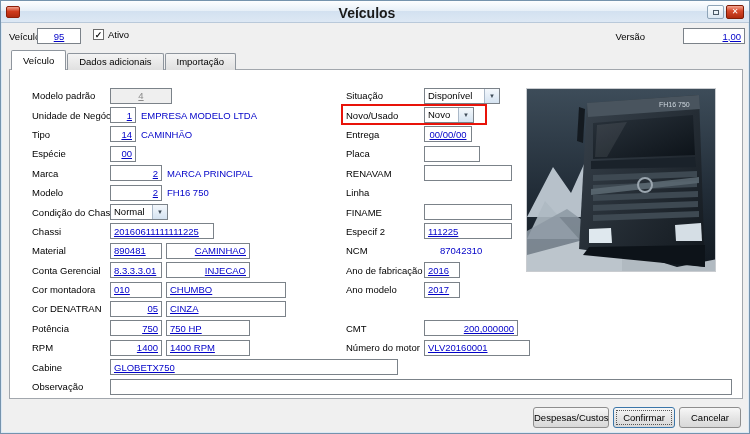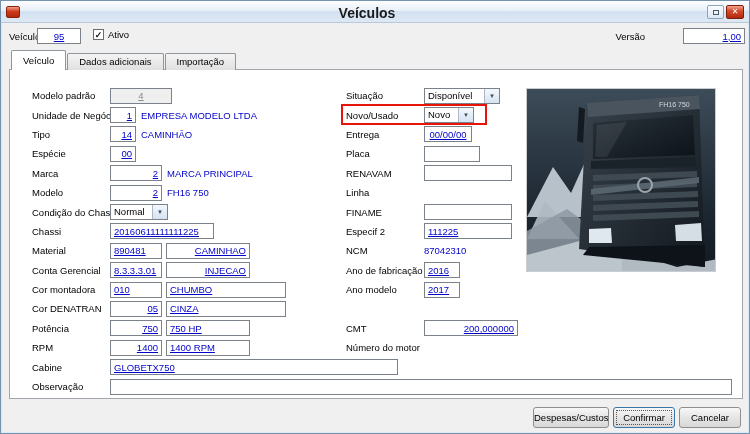--- a/index.html
+++ b/index.html
@@ -217,37 +217,38 @@
       <div class="frow">
         <span class="lbl">FINAME</span>
         <input class="tb w-88" value="" style="">
       </div>
       <div class="frow">
         <span class="lbl">Especif 2</span>
         <input class="tb w-88" value="111225" style="">
       </div>
       <div class="frow">
         <span class="lbl">NCM</span>
-        <span class="desc" style="margin-left:0">87042310</span>
+        <span class="desc" style="margin-left:16px">87042310</span>
       </div>
       <div class="frow">
         <span class="lbl">Ano de fabricação</span>
         <input class="tb w-ano" value="2016" style="">
       </div>
       <div class="frow">
         <span class="lbl">Ano modelo</span>
         <input class="tb w-ano" value="2017" style="">
       </div>
       <div class="frow"></div>
       <div class="frow">
         <span class="lbl">CMT</span>
         <input class="tb ra w-cmt" value="200,000000" style="">
       </div>
       <div class="frow">
         <span class="lbl">Número do motor</span>
+        <input class="tb w-motor" value="VLV20160001" style="">
       </div>
     </div>
 
     <div class="photo">
       <svg width="190" height="184" viewBox="0 0 190 184">
         <defs>
           <linearGradient id="sky" x1="0" y1="0" x2="0" y2="1">
             <stop offset="0" stop-color="#3d4c59"></stop>
               <stop offset="0.55" stop-color="#222d38"></stop>
               <stop offset="1" stop-color="#11181f"></stop>

